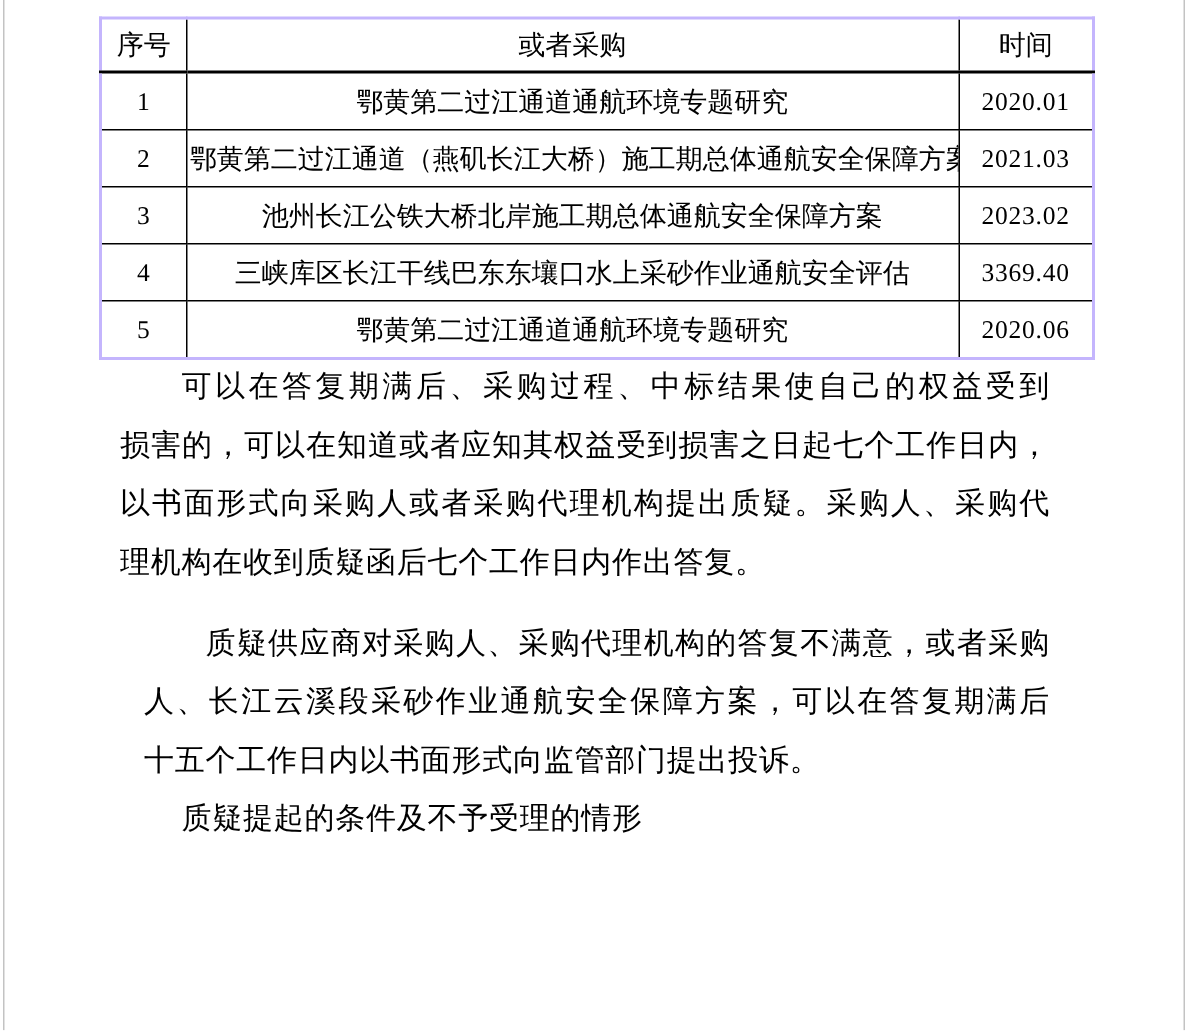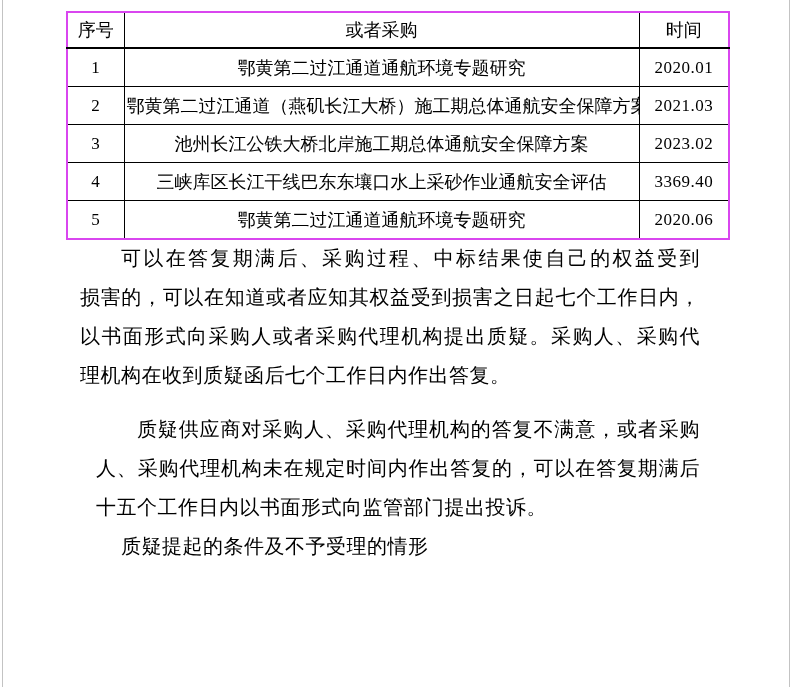--- a/index.html
+++ b/index.html
@@ -26,21 +26,21 @@
   .page-edge.left  { left: 2px; }
   .page-edge.right { left: 789px; }
 
   table.doc-table {
     position: absolute;
     left: 66px;
     top: 11px;
     width: 662px;
     border-collapse: collapse;
     table-layout: fixed;
-    border: 2px solid #d946ef;
+    border: 2px solid #c4b5fd;
   }
   .doc-table col.c-no   { width: 57px; }
   .doc-table col.c-name { width: 515px; }
   .doc-table col.c-date { width: 90px; }
   .doc-table th, .doc-table td {
     border: 1px solid #000;
     text-align: center;
     vertical-align: middle;
     font-weight: normal;
     font-size: 18px;
@@ -128,20 +128,20 @@
       <div class="para">
         <div class="line ind jf">可以在答复期满后、采购过程、中标结果使自己的权益受到</div>
         <div class="line jf">损害的，可以在知道或者应知其权益受到损害之日起七个工作日内，</div>
         <div class="line jf">以书面形式向采购人或者采购代理机构提出质疑。采购人、采购代</div>
         <div class="line">理机构在收到质疑函后七个工作日内作出答复。</div>
       </div>
       <div class="para">
       </div>
       <div class="para gap">
         <div class="line ind jf">质疑供应商对采购人、采购代理机构的答复不满意，或者采购</div>
-        <div class="line jf">人、采购代理机构未在规定时间内作出答复的，可以在答复期满后</div>
+        <div class="line jf">人、长江云溪段采砂作业通航安全保障方案，可以在答复期满后</div>
         <div class="line">十五个工作日内以书面形式向监管部门提出投诉。</div>
       </div>
       <div class="para">
         <div class="line ind">质疑提起的条件及不予受理的情形</div>
       </div>
     </div>
 </div>
 
 </body></html>

